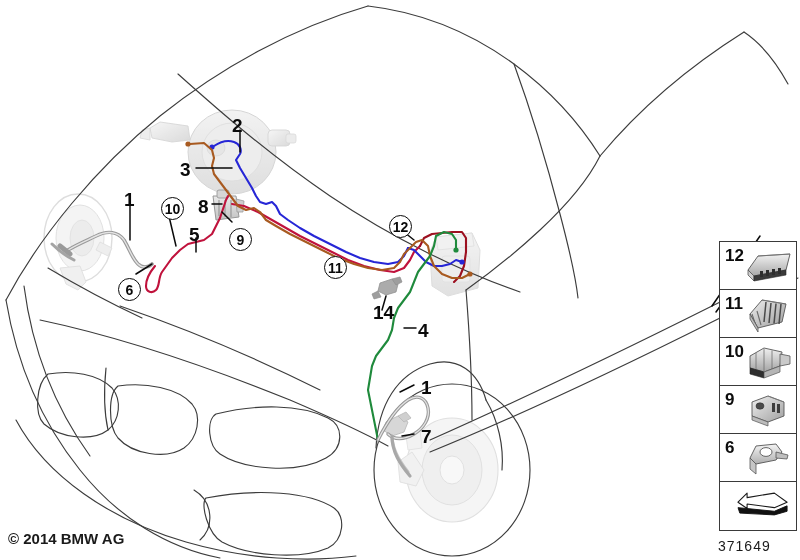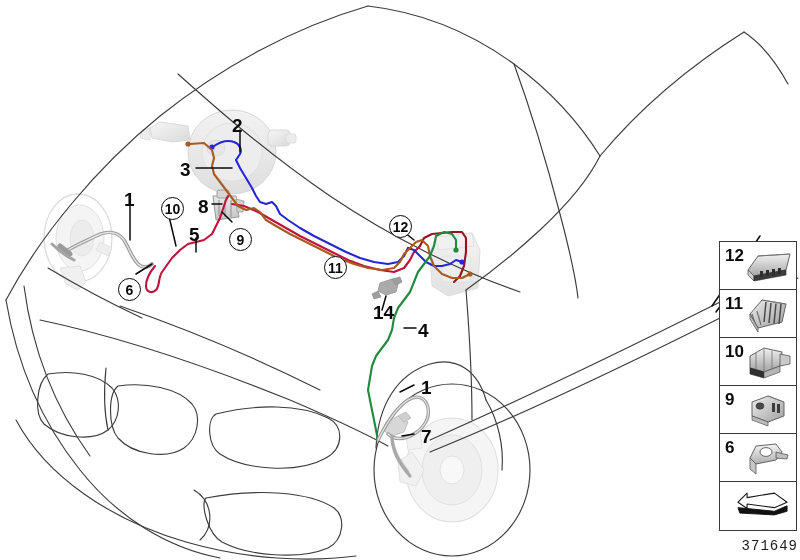--- a/index.html
+++ b/index.html
@@ -35,25 +35,25 @@
     color: #1a1a1a;
     letter-spacing: 0px;
     white-space: nowrap;
     font-family: "Liberation Sans", sans-serif;
   }
   .partno {
     position: absolute;
     left: 718px;
     top: 538px;
     width: 80px;
-    text-align: right;
+    text-align: left;
     font-size: 14px;
     color: #1a1a1a;
     letter-spacing: 1px;
-    font-family: Liberation Mono, monospace;
+    font-family: Liberation Sans, sans-serif;
   }
   .legend-panel {
     position: absolute;
     left: 719px;
     top: 241px;
     width: 78px;
     border: 1px solid #3a3a3a;
     box-sizing: border-box;
     background: #ffffff;
   }
@@ -466,15 +466,16 @@
 
     <div class="legend-cell">
       <svg class="legend-art" viewBox="0 0 52 44" style="left:4px;right:auto;width:68px;height:40px;">
         <path d="M4 20 L14 10 L14 15 L44 10 L58 20 L44 26 L14 22 L14 27 Z" fill="#ffffff" stroke="#1a1a1a" stroke-width="1.2" stroke-linejoin="round"></path>
         <path d="M4 26 L14 27 L44 30 L58 24 L58 30 L44 34 L6 32 Z" fill="#111111" stroke="#111111" stroke-width="1"></path>
       </svg>
     </div>
 
   </div>
 
+  <div class="copyright">© 2014 BMW AG</div>
   <div class="partno">371649</div>
 
 </div>
 
 </body></html>

